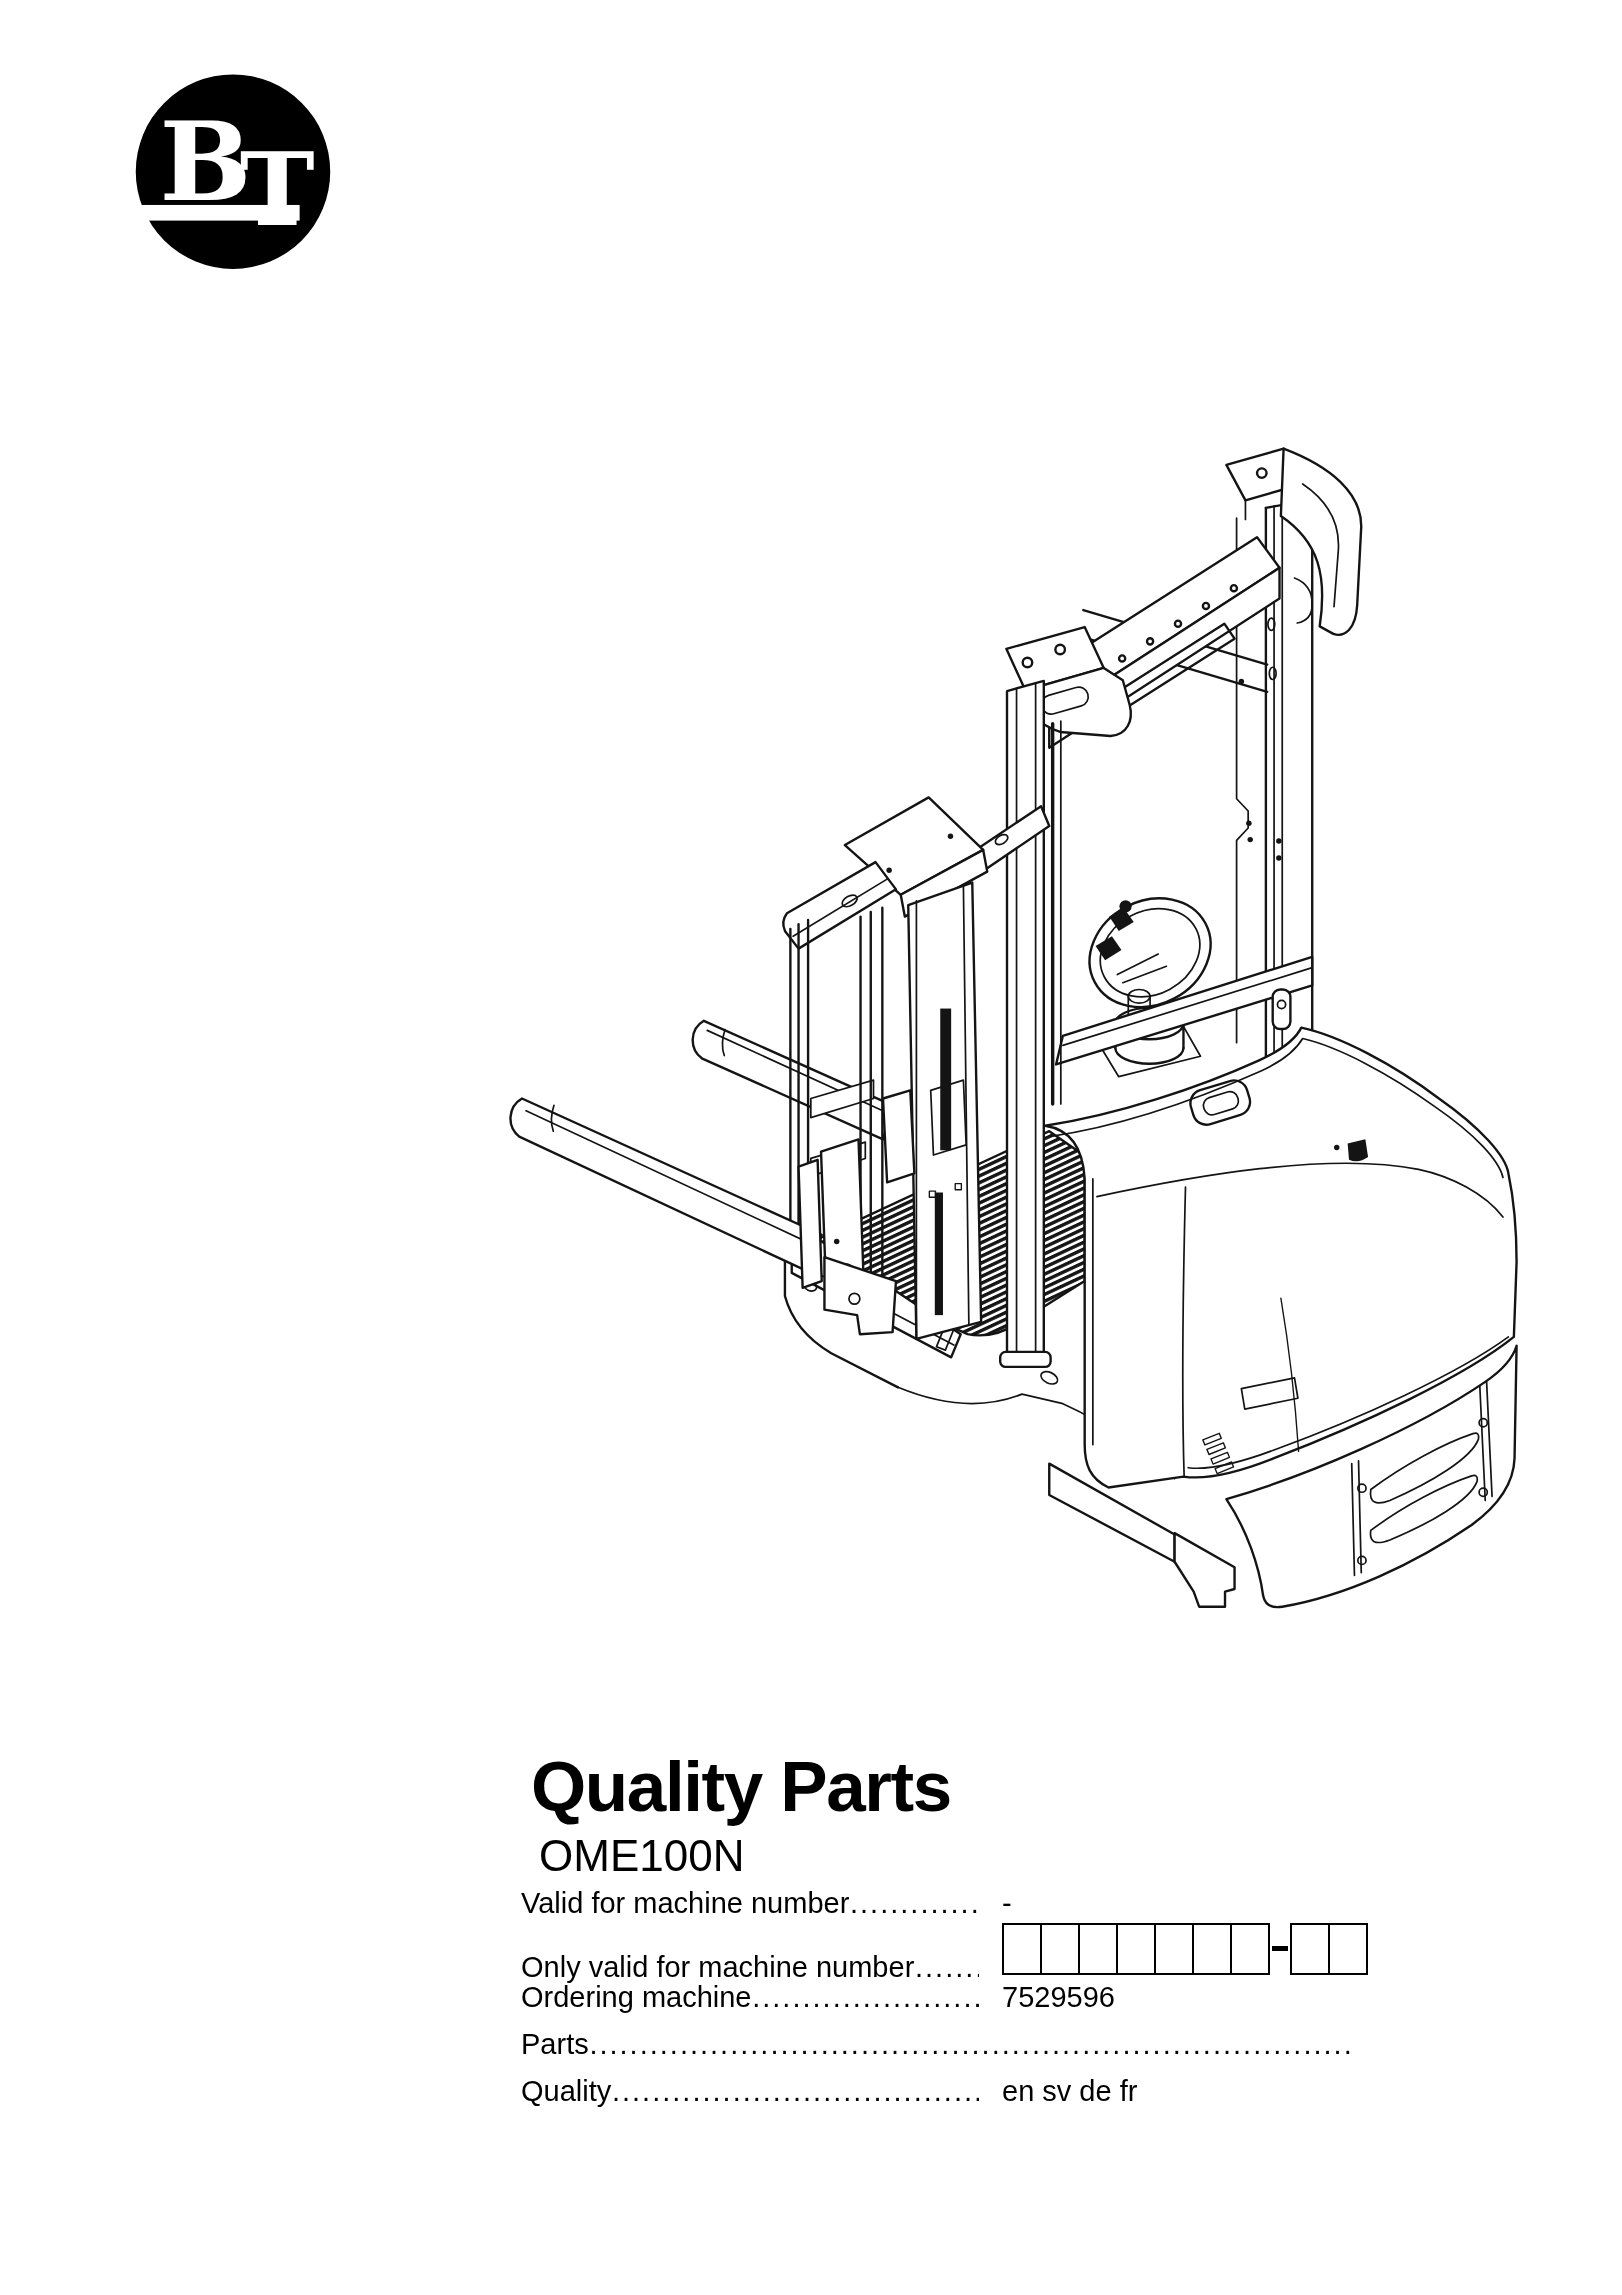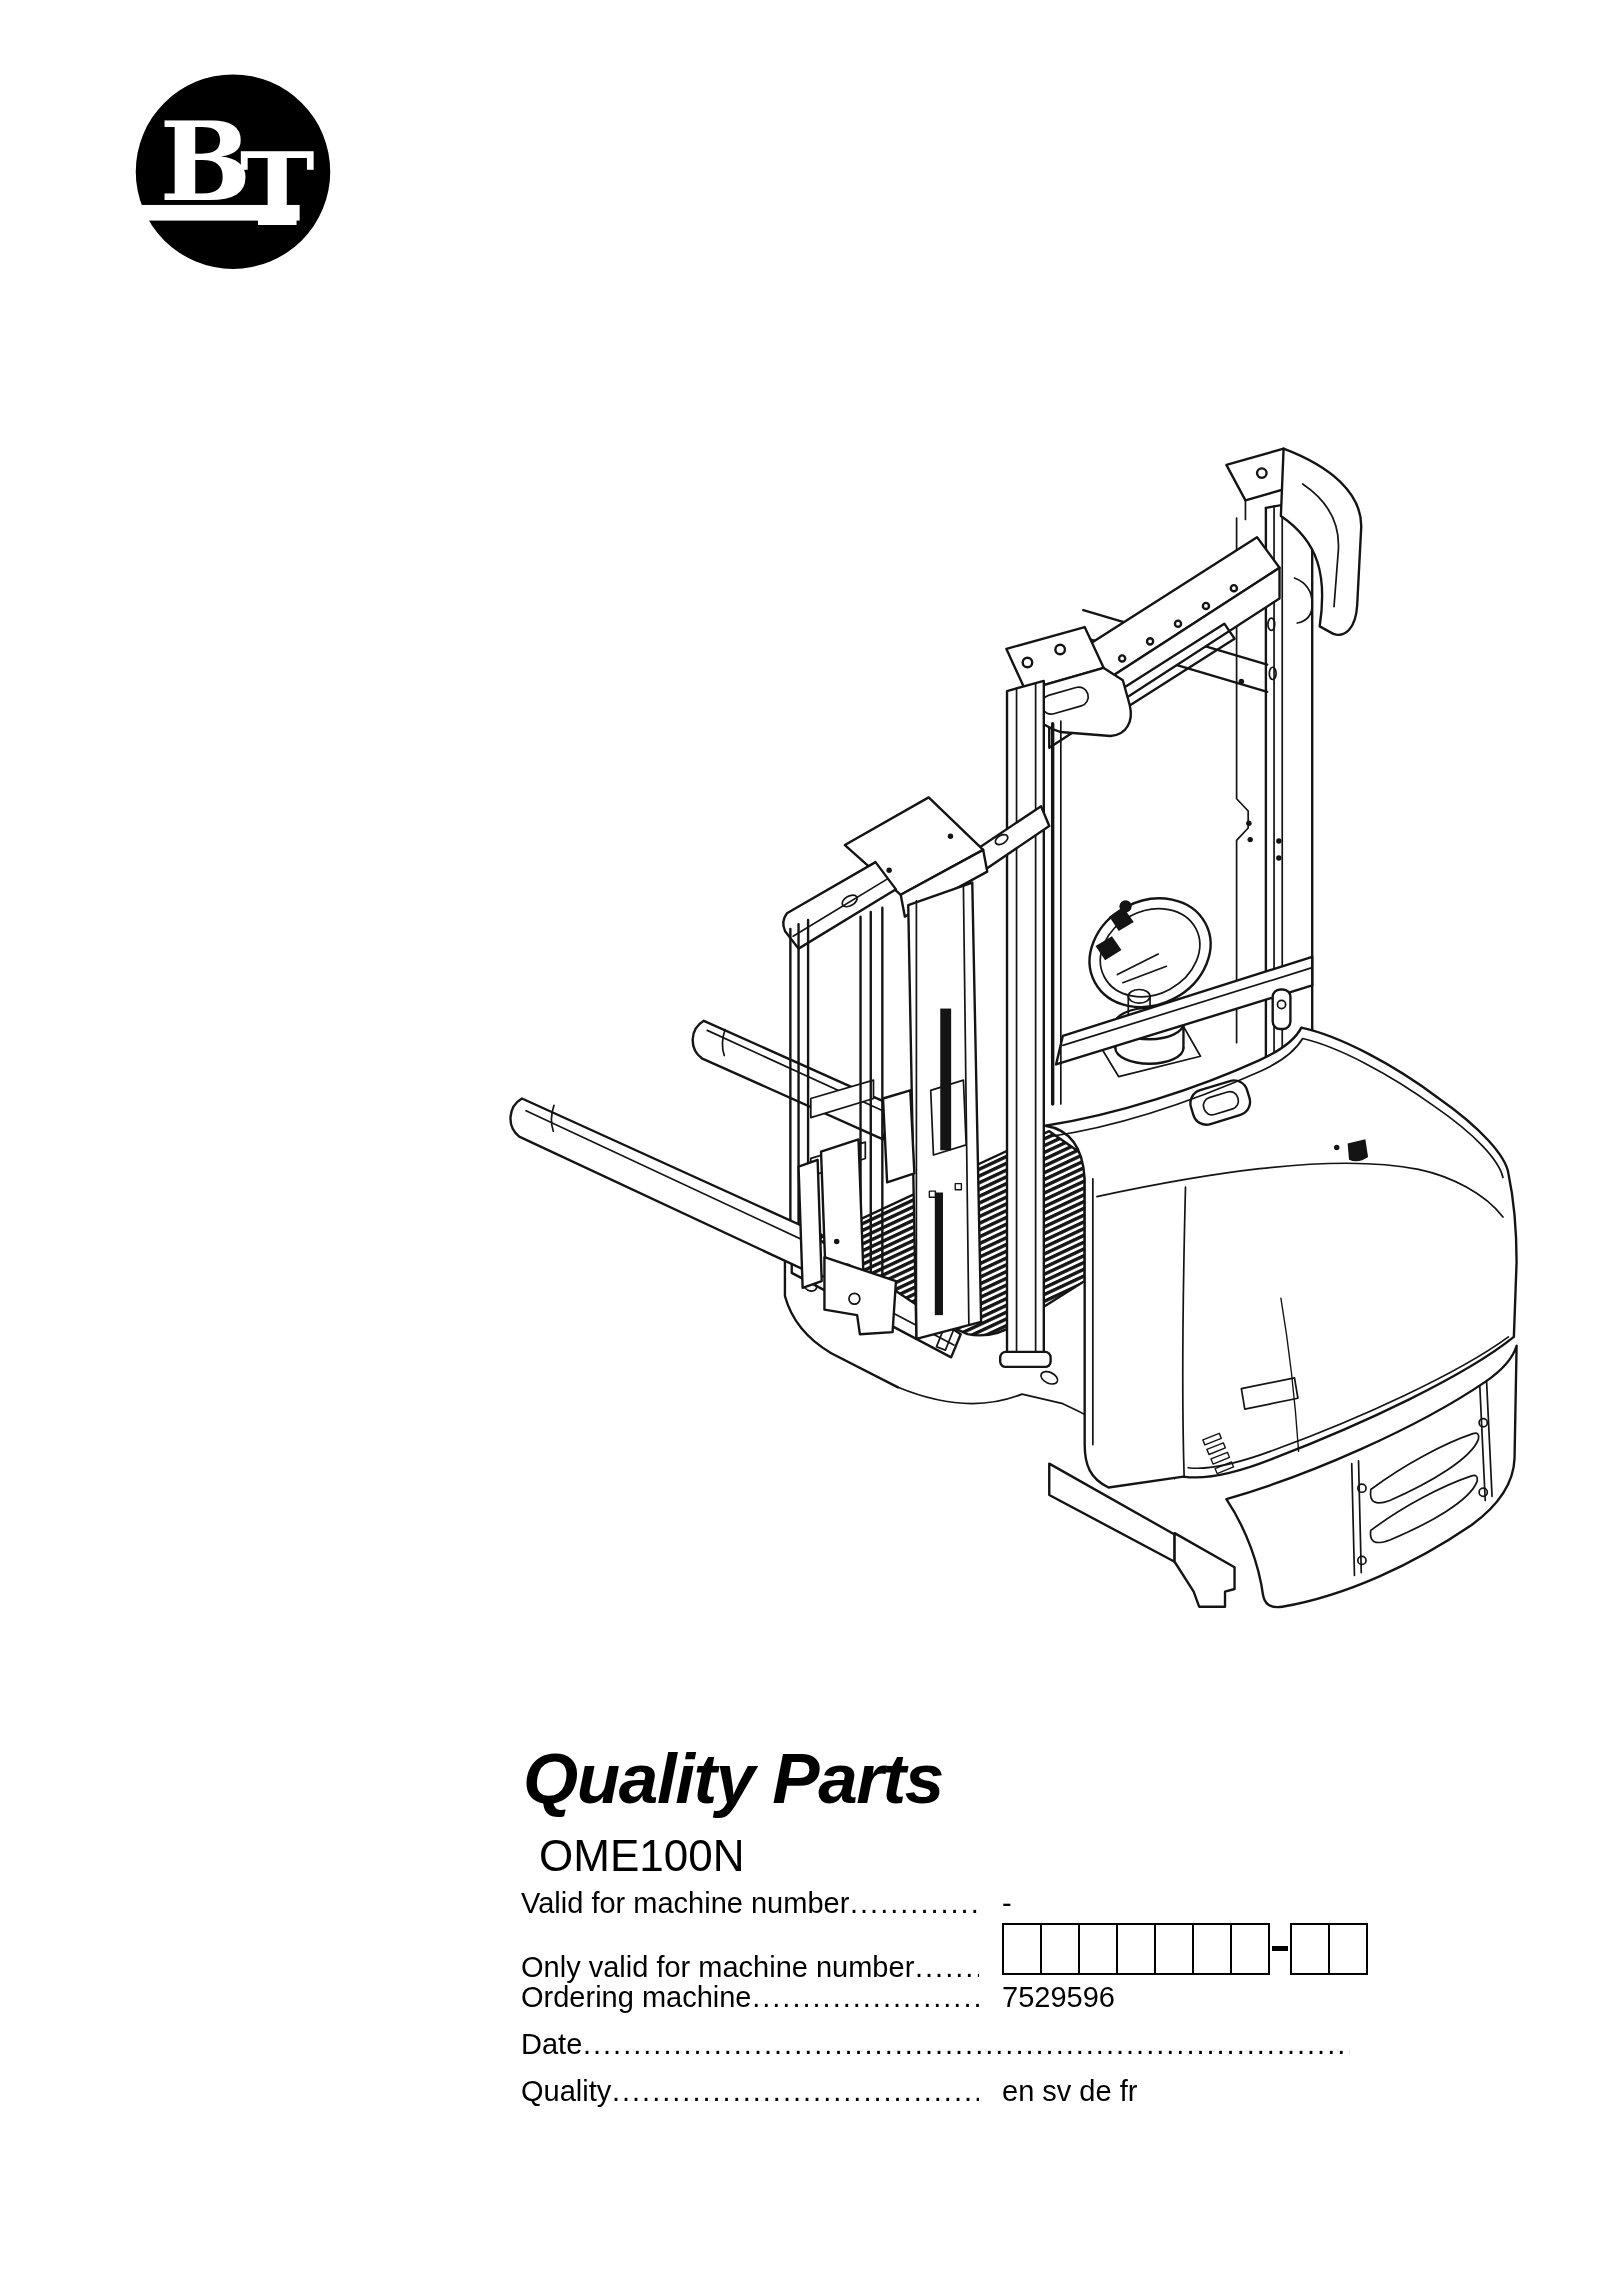--- a/index.html
+++ b/index.html
@@ -251,21 +251,21 @@
       <path d="M2172,2034 L2180,2202 M2182,2028 L2190,2196" stroke-width="2.5"></path>
       <path d="M2012,2186 C2060,2150 2120,2118 2162,2104 Q2172,2101 2170,2112 C2160,2140 2100,2176 2040,2202 Q2008,2214 2012,2186 Z" stroke-width="2.5"></path>
       <path d="M2012,2246 C2060,2210 2118,2180 2160,2166 Q2170,2163 2168,2174 C2158,2202 2098,2236 2040,2260 Q2008,2272 2012,2246 Z" stroke-width="2.5"></path>
       <circle cx="1999" cy="2184" r="6" stroke-width="2.5"></circle>
       <circle cx="1999" cy="2290" r="6" stroke-width="2.5"></circle>
       <circle cx="2177" cy="2088" r="6" stroke-width="2.5"></circle>
       <circle cx="2177" cy="2190" r="6" stroke-width="2.5"></circle>
     </g>
   </svg>
 
-  <h1 id="title" class="abs" style="margin:4px;font-style:italic;">Quality Parts</h1>
+  <h1 id="title" class="abs" style="margin:12px;">Quality Parts</h1>
   <div id="model" class="abs">OME100N</div>
 
   <div id="fields" class="abs">
 
     <div class="frow">
       <span class="flabel">Valid for machine number</span>
       <span class="fdots">.............................................................................................................................</span>
       <span class="fvalue">-</span>
     </div>
 
@@ -288,21 +288,21 @@
       </span>
     </div>
 
     <div class="frow">
       <span class="flabel">Ordering machine</span>
       <span class="fdots">.............................................................................................................................</span>
       <span class="fvalue">7529596</span>
     </div>
 
     <div class="frow">
-      <span class="flabel">Date</span>
+      <span class="flabel">Parts</span>
       <span class="fdots">.............................................................................................................................</span>
     </div>
 
     <div class="frow">
       <span class="flabel">Quality</span>
       <span class="fdots">.............................................................................................................................</span>
       <span class="fvalue">en sv de fr</span>
     </div>
 
   </div>

